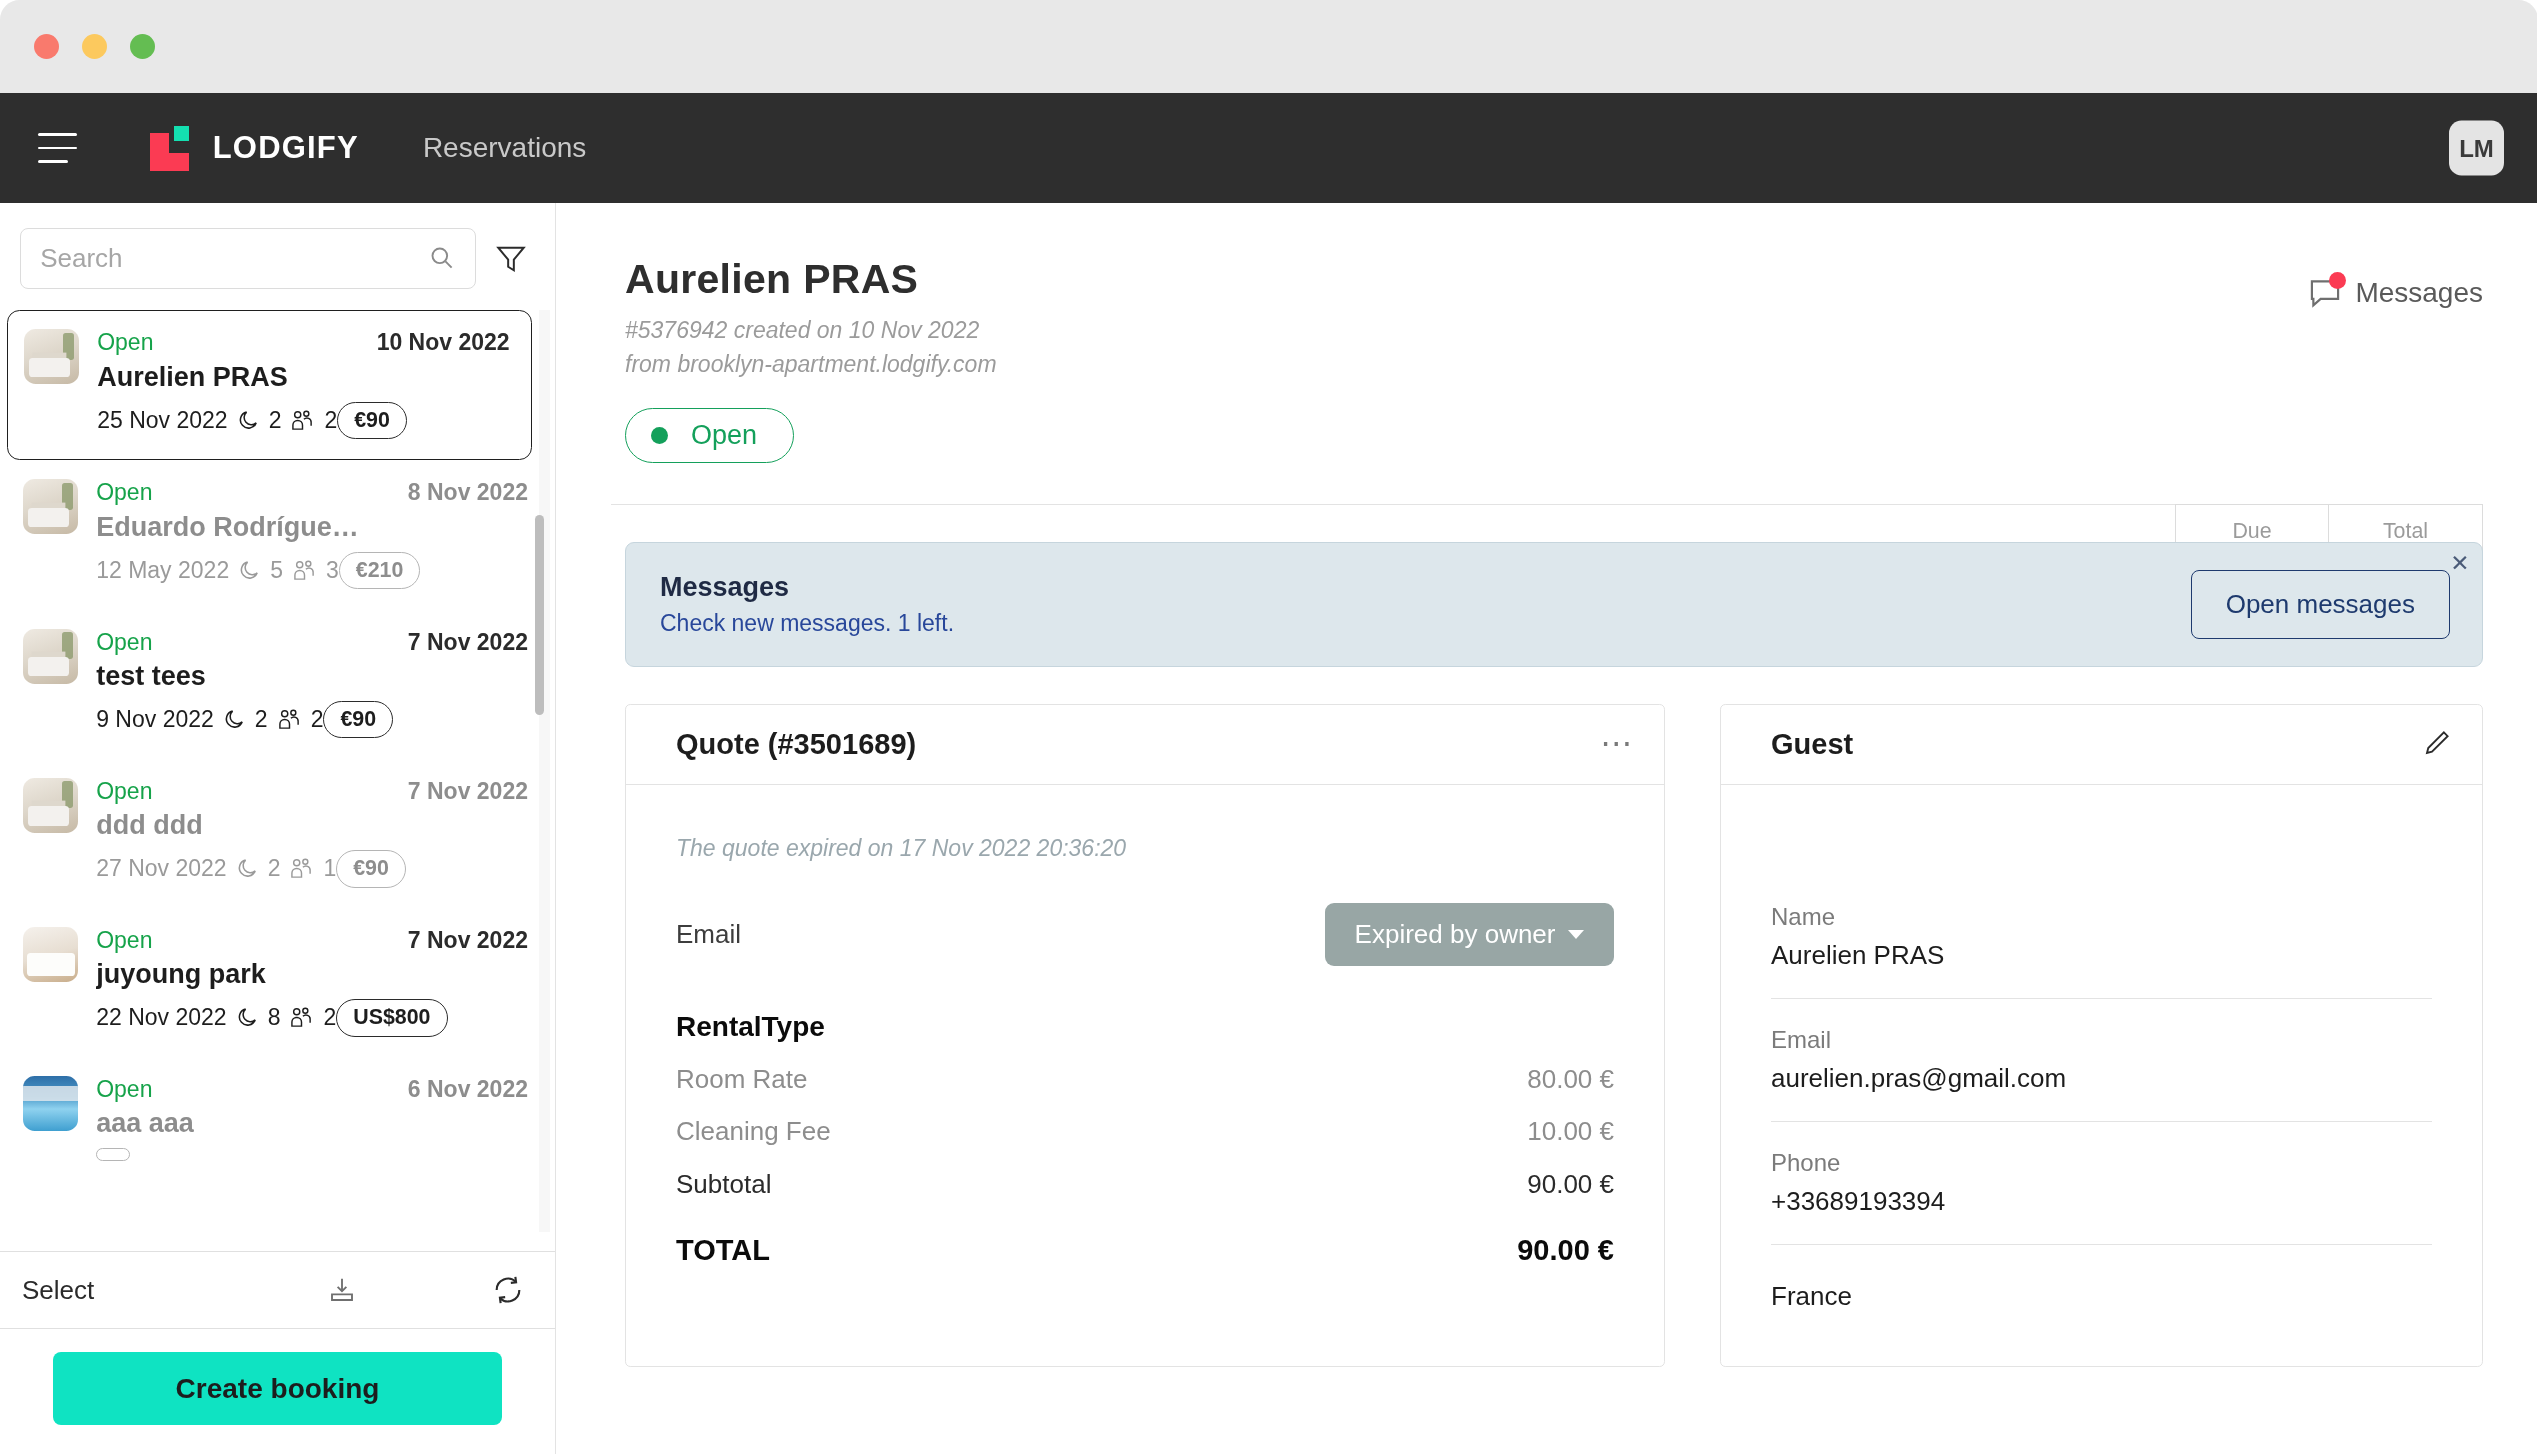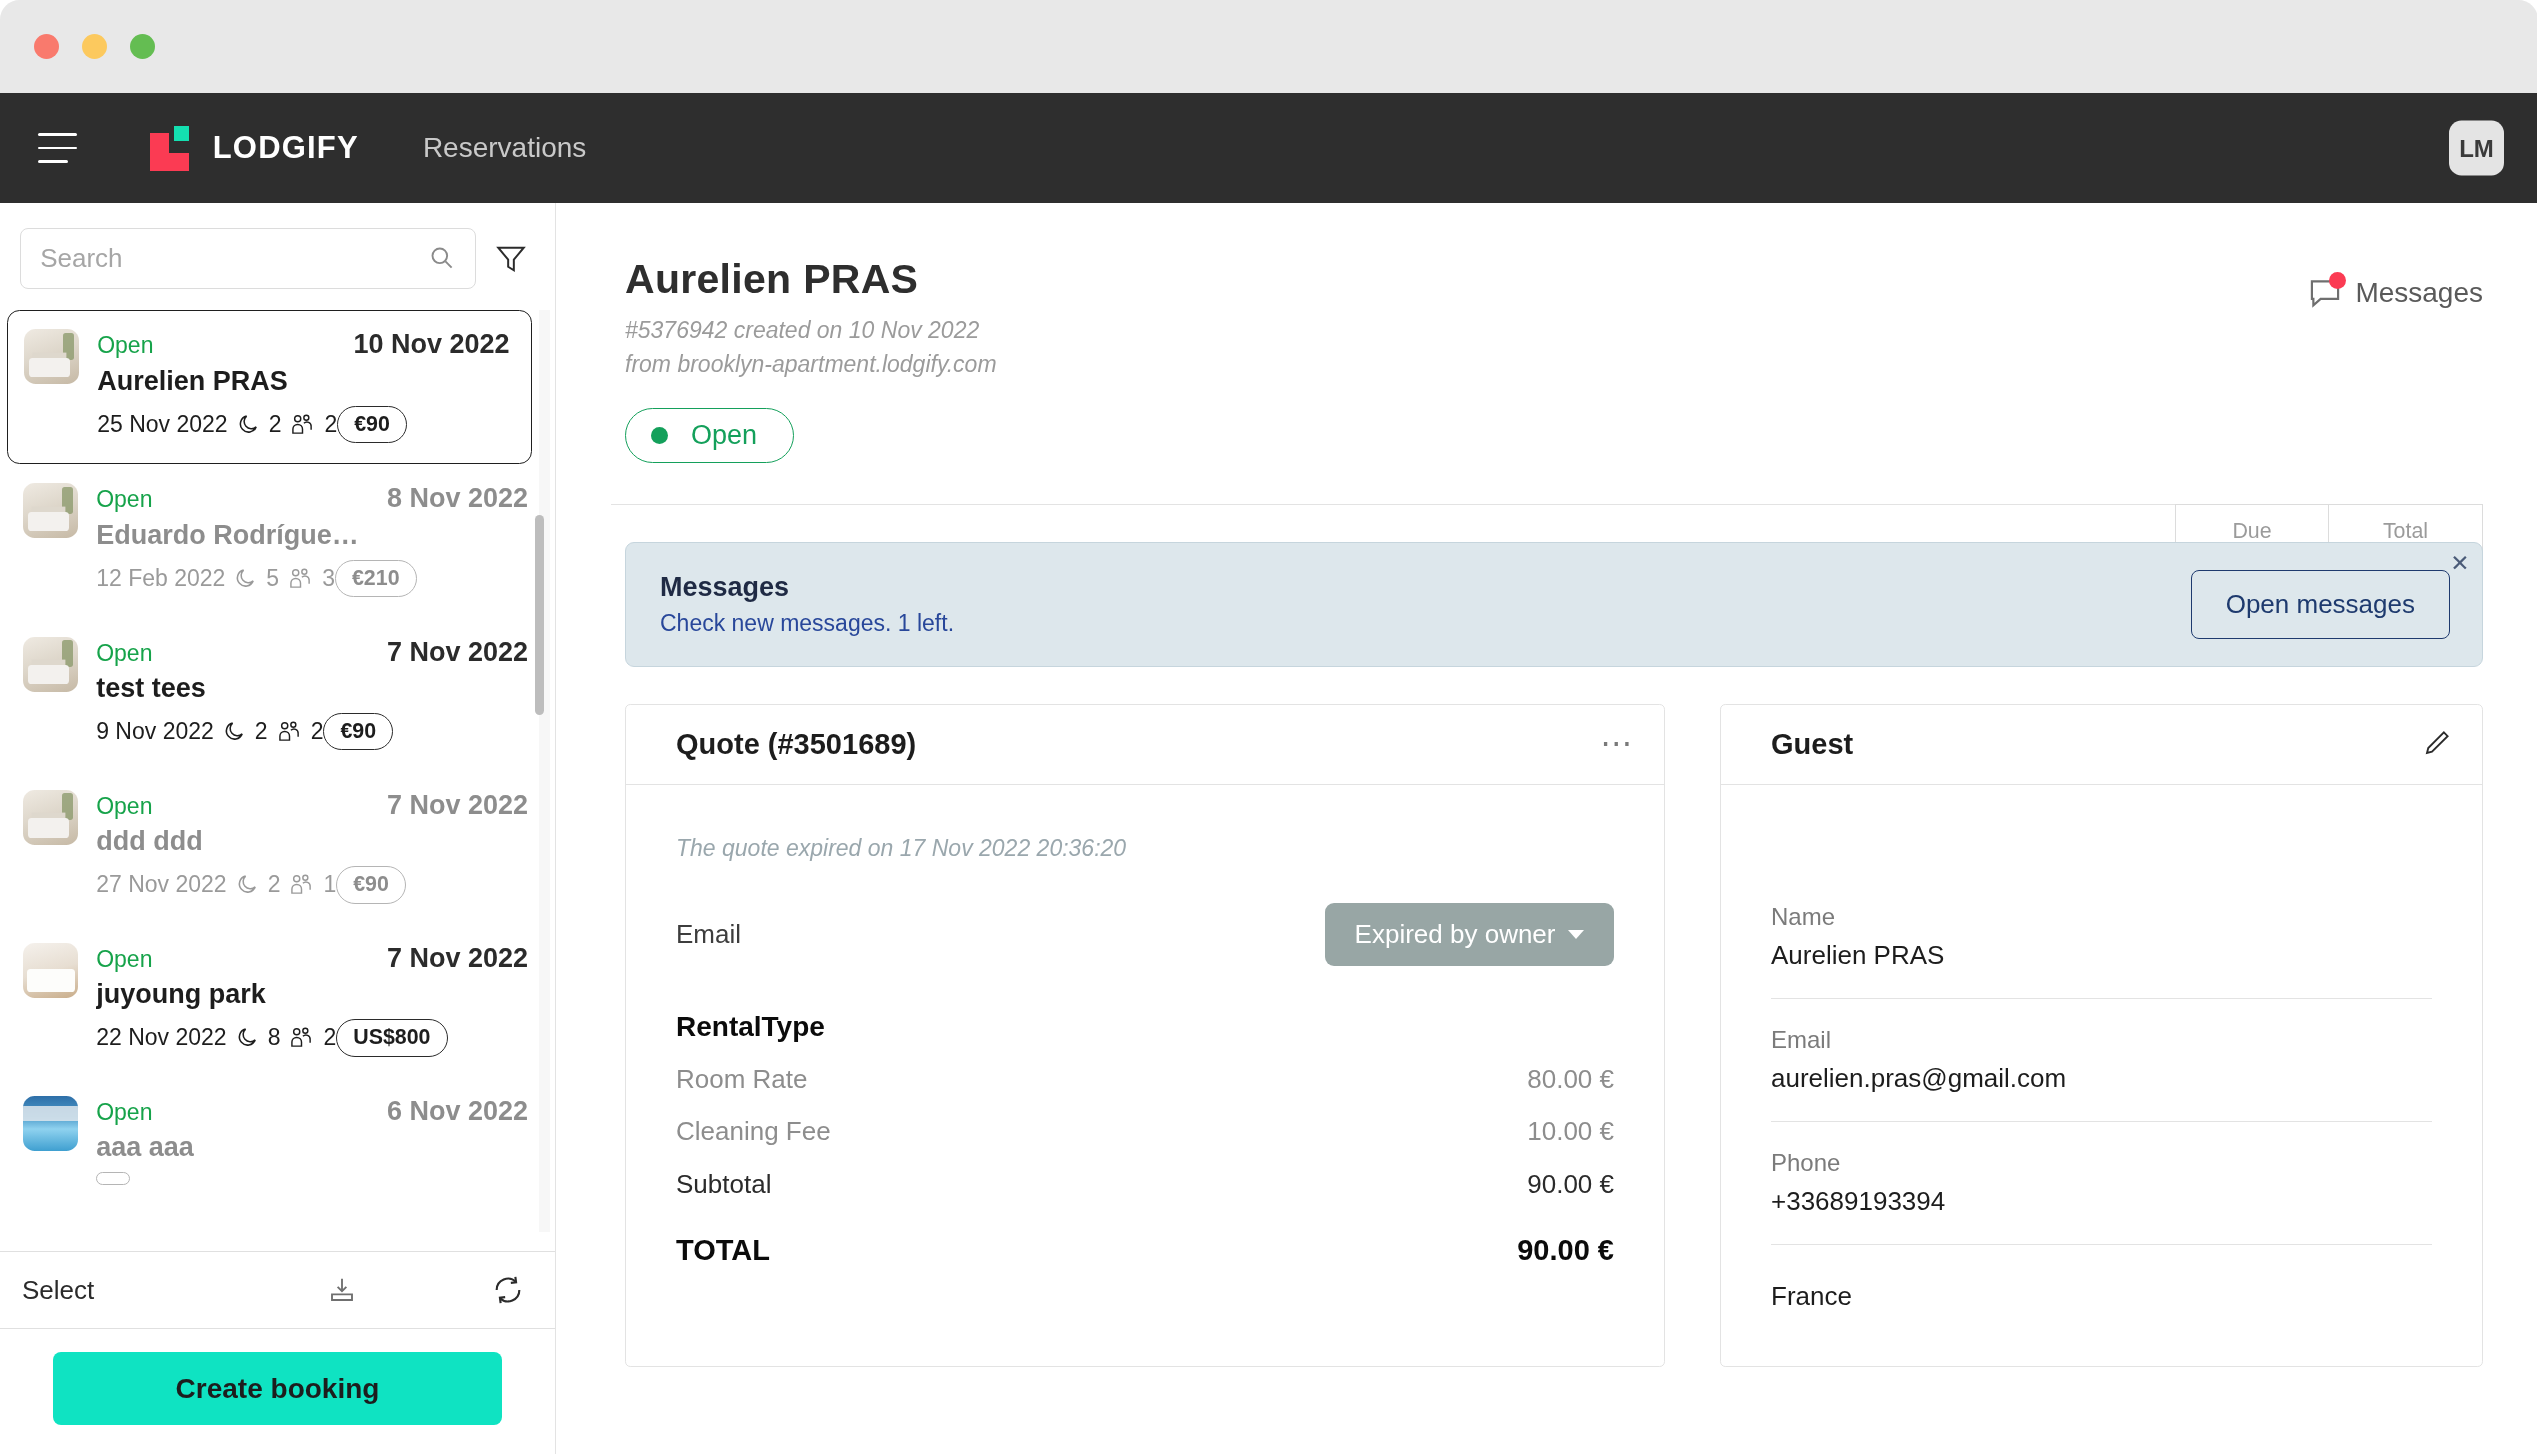--- a/index.html
+++ b/index.html
@@ -163,21 +163,21 @@
     background: linear-gradient(180deg,#2e6fa8 0%,#4e9ccb 38%,#8fd2ef 60%,#3f9fd0 100%);
   }
   .thumb.pool::after {
     content: ""; position: absolute; left: 0; top: 10.7px;
     width: 55px; height: 14.2px; background: #dfe6ec; opacity: .85;
   }
 
   .res-main { flex: 1; min-width: 0; }
   .res-row1 { display: flex; justify-content: space-between; align-items: baseline; }
   .res-status { font-size: 23px; color: #16a34a; }
-  .res-date { font-size: 27px; font-weight: bold; color: #2b2b2b; }
+  .res-date { font-size: 23px; font-weight: bold; color: #2b2b2b; }
   .res-item.dim .res-date { font-weight: bold; color: #8d8d8d; }
   .res-name {
     font-size: 27px; font-weight: bold; color: #1d1d1d;
     margin-top: 5.3px;
     white-space: nowrap; overflow: hidden; text-overflow: ellipsis;
   }
   .res-item.dim .res-name { color: #8d8d8d; }
   .res-row3 {
     display: flex; align-items: center;
     margin-top: 9px;
@@ -458,21 +458,21 @@
         <div class="res-item dim">
           <div class="thumb room"></div>
           <div class="res-main">
             <div class="res-row1">
               <span class="res-status">Open</span>
               <span class="res-date">8 Nov 2022</span>
             </div>
             <div class="res-name">Eduardo Rodrígue…</div>
             <div class="res-row3">
               <div class="res-meta">
-                <span>12 Feb 2022</span>
+                <span>12 May 2022</span>
                 <span>
                   <svg width="23" height="23" viewBox="0 0 24 24" fill="none" stroke="currentColor" stroke-width="1.6">
                       <path d="M20 14.5A8.5 8.5 0 1 1 10 3.2a7 7 0 0 0 10 11.3z"></path>
                     </svg>
                 </span>
                 <span>5</span>
                 <span>
                   <svg width="25" height="23" viewBox="0 0 26 24" fill="none" stroke="currentColor" stroke-width="1.5">
                       <circle cx="8" cy="6" r="3.2"></circle>
                       <path d="M3 21v-4.2A4.8 4.8 0 0 1 7.8 12h.4A4.8 4.8 0 0 1 13 16.8V21z"></path>

